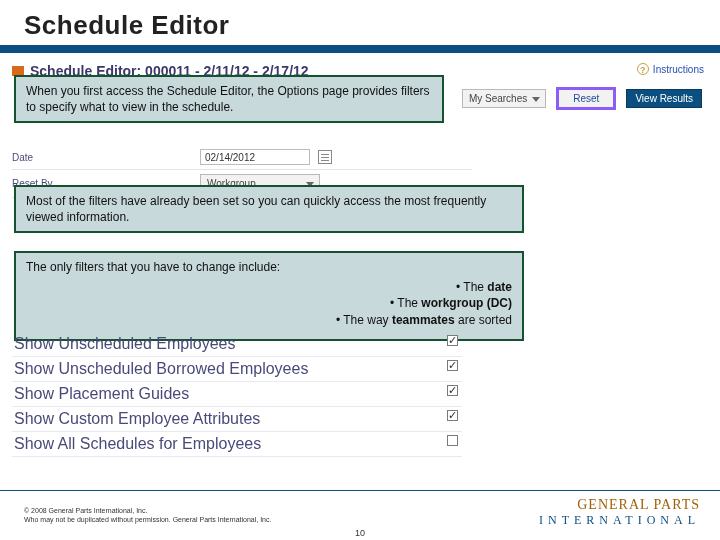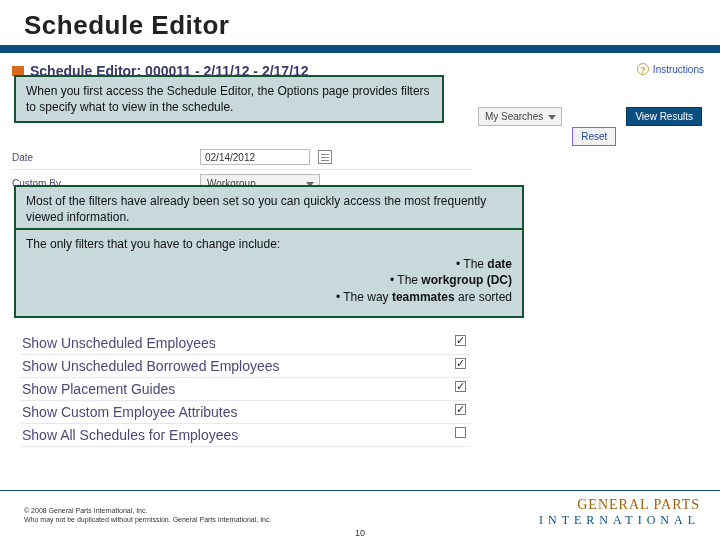--- a/index.html
+++ b/index.html
@@ -86,23 +86,22 @@
     content: "";
     position: absolute;
     right: 5px; top: 7px;
     border-left: 4px solid transparent;
     border-right: 4px solid transparent;
     border-top: 5px solid #666;
   }
   .btn-flat {
     color: #254a9c;
     background: #f2f2f2;
-    border: 1px solid #8b5cf6;
-    padding: 3px 8px;
-    margin-top: 40px;
+    border: 3px solid #8b5cf6;
+    padding: 3px 14px;
   }
   .btn-view {
     background: #0b4f81;
     color: #fff;
     padding: 3px 8px;
     border: 1px solid #083a5e;
   }
   .form-table {
     position: absolute;
     left: 6px;
@@ -137,24 +136,24 @@
     position: relative;
   }
   .cal-ico::before {
     content: "";
     position: absolute;
     inset: 3px 2px 2px 2px;
     background: repeating-linear-gradient(#888 0 1px, transparent 1px 3px);
   }
   .check-table {
     position: absolute;
-    left: 14px;
+    left: 6px;
     top: 275px;
     width: 450px;
-    font-size: 14px;
+    font-size: 16px;
     color: #4a4a7a;
   }
   .check-row {
     display: flex;
     justify-content: space-between;
     border-bottom: 1px solid #e8e8f2;
     padding: 3px 4px 3px 2px;
   }
   .cbox {
     width: 11px; height: 11px;
@@ -175,21 +174,21 @@
     background: #c8d9db;
     border: 2px solid #14532d;
     padding: 6px 10px;
     font-size: 12px;
     color: #111;
     line-height: 1.35;
   }
   .callout strong { font-weight: bold; }
   .co1 { left: 8px;  top: 18px;  width: 430px; }
   .co2 { left: 8px;  top: 128px; width: 510px; }
-  .co3 { left: 8px;  top: 171px; width: 510px; height: 90px; }
+  .co3 { left: 8px;  top: 194px; width: 510px; height: 90px; }
   .co3 .bullets { margin: 4px 0 0 20px; text-align: right; }
   .co3 .bullets div::before { content: "•  "; }
   
   .footer {
     position: absolute;
     left: 0; bottom: 0;
     width: 720px;
     height: 50px;
     border-top: 1px solid #0b4f81;
     background: #fff;
@@ -252,21 +251,21 @@
     <div class="btn-view">View Results</div>
   </div>
 
   <div class="form-table">
     <div class="form-row">
       <span class="form-label">Date</span>
       <input class="inp" style="width: 110px;" value="02/14/2012">
       <span class="cal-ico"></span>
     </div>
     <div class="form-row">
-      <span class="form-label">Custom By</span>
+      <span class="form-label">Reset By</span>
       <div class="dd" style="width:120px">Workgroup</div>
     </div>
   </div>
 
   <div class="callout co1">When you first access the Schedule Editor, the Options page provides filters to specify what to view in the schedule.</div>
   <div class="callout co2">Most of the filters have already been set so you can quickly access the most frequently viewed information.</div>
   <div class="callout co3">
     <div>The only filters that you have to change include:</div>
     <div class="bullets" id="bullets">
         <div>The <strong>date</strong></div>

